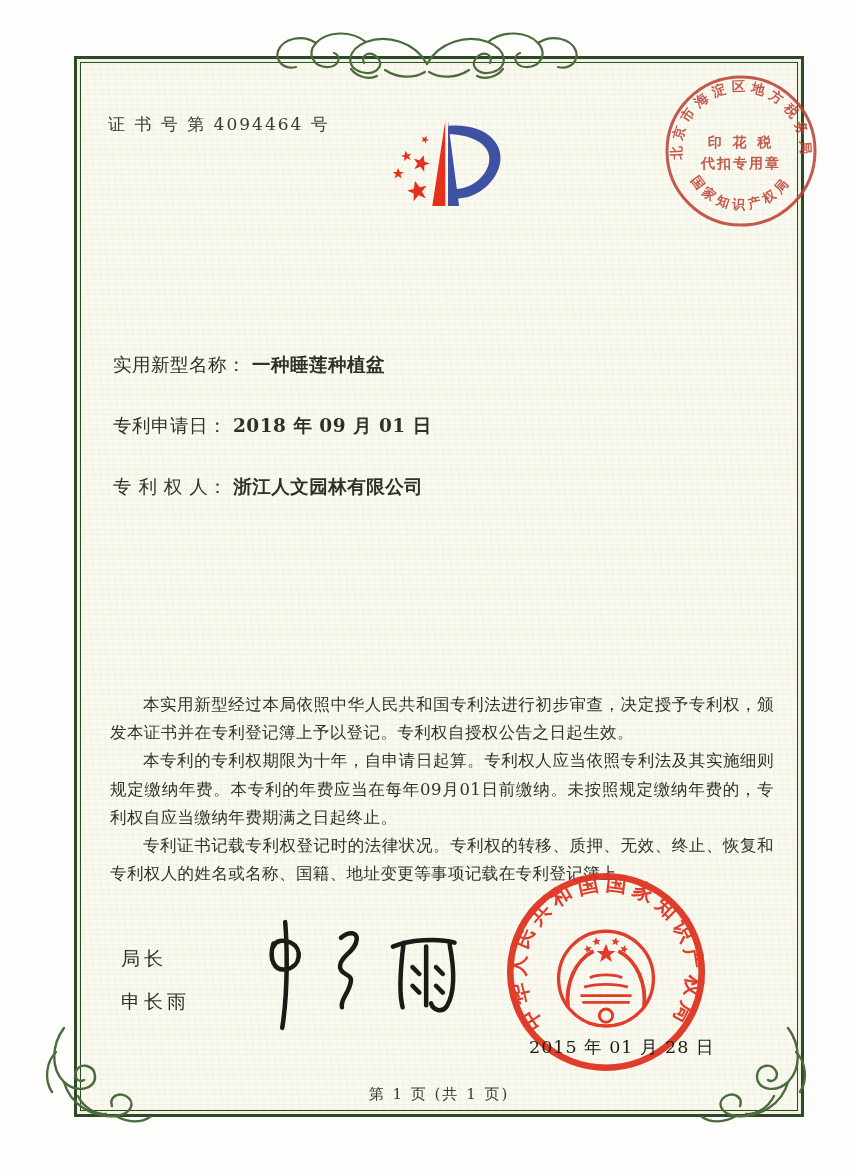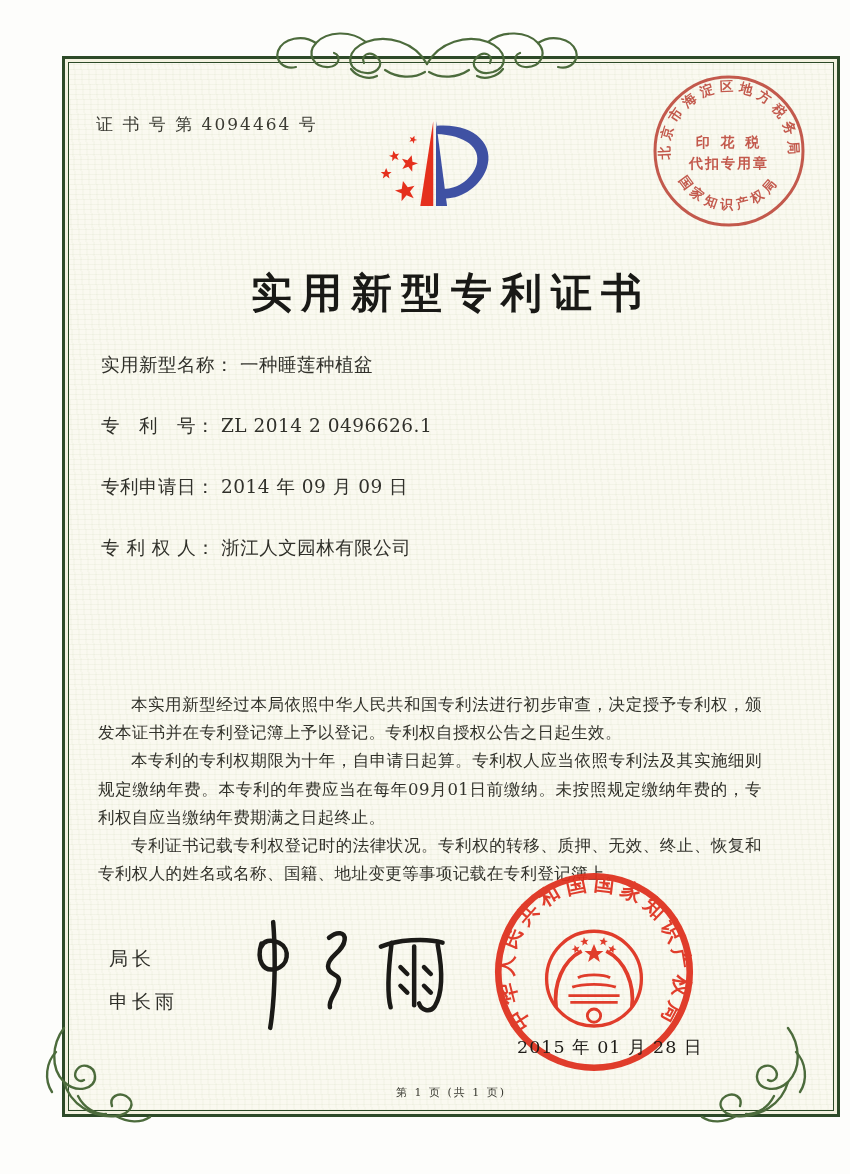--- a/index.html
+++ b/index.html
@@ -6,60 +6,59 @@
   body{
     width:850px;height:1174px;position:relative;overflow:hidden;
     background:#fdfdfb;
     font-family:"DejaVu Serif","Liberation Serif",serif;
   }
   .page{position:absolute;inset:0;}
   
   .flourish{position:absolute;z-index:3;}
   
   .frame{
-    position:absolute;left:68px;top:62px;width:716px;height:1047px;
+    position:absolute;left:80px;top:62px;width:716px;height:1047px;
     border:1.5px solid #2d4a28;
     box-shadow:0 0 0 3px #f3f2e0, 0 0 0 6px #2d4a28;
     background:
       repeating-linear-gradient(0deg, rgba(163,183,128,.085) 0 1px, rgba(255,255,255,0) 1px 5px),
       repeating-linear-gradient(86deg, rgba(163,183,128,.05) 0 2px, rgba(255,255,255,0) 2px 7px),
       #faf9f0;
     z-index:2;
-    padding-left:48px;
   }
   .cert-no{
     position:absolute;left:27px;top:50px;
     font-size:17px;letter-spacing:2px;color:#3b3b33;
   }
   .logo{position:absolute;left:274px;top:48px;width:186px;height:120px;}
   .tax-stamp{position:absolute;left:580px;top:8px;width:160px;height:160px;opacity:.88;z-index:6;}
   .title{
     position:absolute;left:0;right:0;top:176px;text-align:center;
     font-size:41px;font-weight:bold;letter-spacing:9px;color:#191916;
   }
   .fields{position:absolute;left:32px;top:288px;right:40px;list-style:none;margin:0;padding:0;}
   .fields li{font-size:18.5px;color:#30302a;line-height:27px;margin-bottom:34px;letter-spacing:.5px;}
   .fields .lab{color:#30302a;}
-  .fields .val{margin-left:6px;}
+  .fields .val{margin-left:6px;font-weight:bold;}
   .body-text{position:absolute;left:29px;top:628px;width:664px;}
   .body-text p{
     margin:0;font-size:16.5px;line-height:28.2px;color:#32322b;
     text-indent:2em;text-align:justify;letter-spacing:.4px;
   }
   .signer{position:absolute;left:40px;top:882px;font-size:19px;color:#2e2e28;letter-spacing:4px;}
   .signer p{margin:0 13px 17px 0;line-height:26px;}
   .signature{position:absolute;left:165px;top:852px;width:235px;height:120px;z-index:4;}
   .seal{position:absolute;left:416px;top:800px;width:218px;height:218px;opacity:.93;z-index:4;}
   .seal-date{
     position:absolute;left:448px;top:972px;z-index:5;
     font-size:17.5px;color:#1e1c18;letter-spacing:1px;
   }
   .footer{
     position:absolute;left:0;right:0;top:1022px;text-align:center;
-    font-size:11px;letter-spacing:2px;color:#3a3a32;
+    font-size:15px;letter-spacing:2px;color:#3a3a32;
   }
   svg text{font-family:"DejaVu Serif","Liberation Serif",serif;}
 </style>
 </head>
 <body>
 
 <div class="page">
 
   <svg class="flourish" style="left:265px;top:22px;" width="324" height="62" viewBox="0 0 324 62">
     <g fill="none" stroke="#4c6b3c" stroke-width="2.2" stroke-linecap="round">
@@ -126,31 +125,27 @@
       <text fill="#bc4437" font-size="13.5" font-weight="bold">
         <textPath href="#taxTop" startOffset="2" lengthAdjust="spacing" textLength="200">北京市海淀区地方税务局</textPath>
       </text>
       <text x="80" y="76" text-anchor="middle" fill="#bc4437" font-size="14" font-weight="bold" letter-spacing="3">印 花 税</text>
       <text x="80" y="97" text-anchor="middle" fill="#bc4437" font-size="14" font-weight="bold" letter-spacing="2">代扣专用章</text>
       <text fill="#bc4437" font-size="13" font-weight="bold">
         <textPath href="#taxBot" startOffset="0" lengthAdjust="spacing" textLength="116">国家知识产权局</textPath>
       </text>
     </svg>
 
-    <h1 class="title">实用新型专利证书</h1>
 
     <ul class="fields">
       <li>
         <span class="lab">实用新型名称：</span><span class="val">一种睡莲种植盆</span>
       </li>
       <li>
-        <span class="lab">专　利　号：</span><span class="val">ZL 2014 2 0496626.1</span>
-      </li>
-      <li>
-        <span class="lab">专利申请日：</span><span class="val">2014 年 09 月 09 日</span>
+        <span class="lab">专利申请日：</span><span class="val">2018 年 09 月 01 日</span>
       </li>
       <li>
         <span class="lab">专 利 权 人：</span><span class="val">浙江人文园林有限公司</span>
       </li>
     </ul>
 
     <div class="body-text">
       <p>本实用新型经过本局依照中华人民共和国专利法进行初步审查，决定授予专利权，颁发本证书并在专利登记簿上予以登记。专利权自授权公告之日起生效。</p>
       <p>本专利的专利权期限为十年，自申请日起算。专利权人应当依照专利法及其实施细则规定缴纳年费。本专利的年费应当在每年09月01日前缴纳。未按照规定缴纳年费的，专利权自应当缴纳年费期满之日起终止。</p>
       <p>专利证书记载专利权登记时的法律状况。专利权的转移、质押、无效、终止、恢复和专利权人的姓名或名称、国籍、地址变更等事项记载在专利登记簿上。</p>

